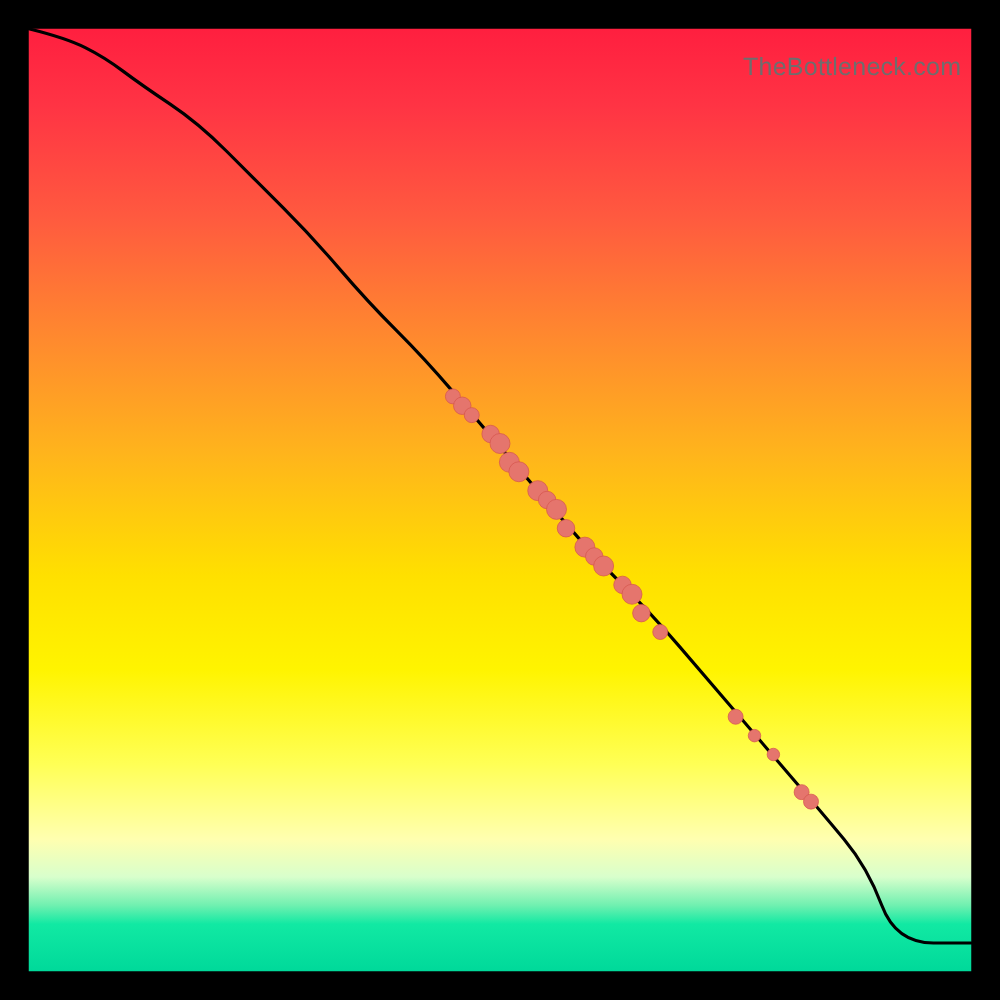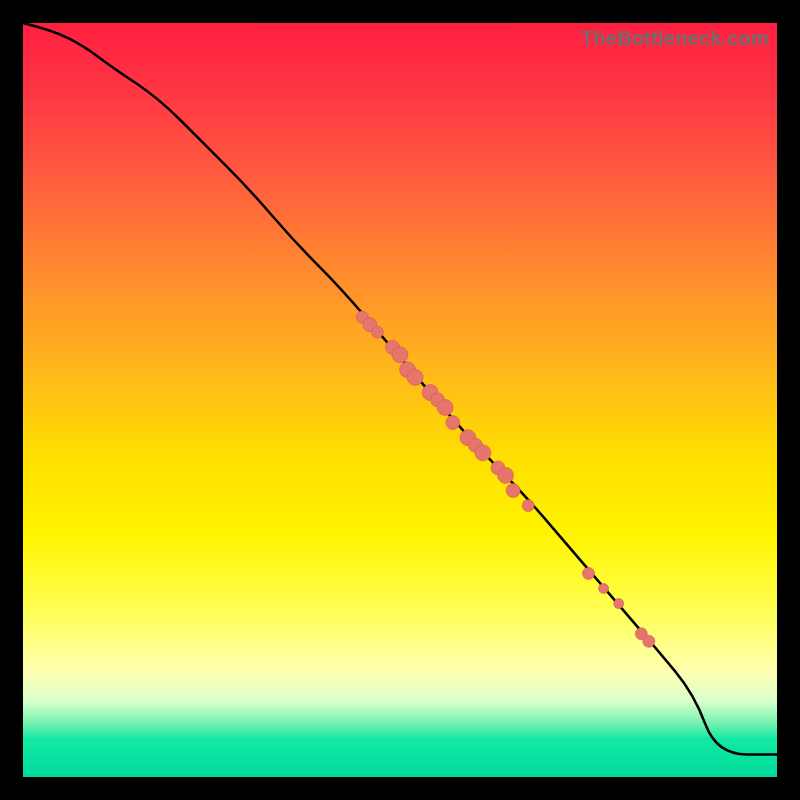--- a/index.html
+++ b/index.html
@@ -41,25 +41,25 @@
        #ffff55 78%,
        #ffffb0 86%,
        #d8ffcc 90%,
        #70f0b0 93%,
        #11e9a3 95%,
        #00d99a 100%
     );
   }
   .watermark {
     position: absolute;
-    top: 4px;
+    top: 20px;
     right: 8px;
     font-family: Arial, Helvetica, sans-serif;
     font-size: 20px;
-    font-weight: 700;
+    font-weight: 400;
     color: #6e6e6e;
     user-select: none;
     letter-spacing: 0.2px;
   }
   svg.overlay {
     position: absolute;
     inset: 0;
     width: 754px;
     height: 754px;
     overflow: visible;

